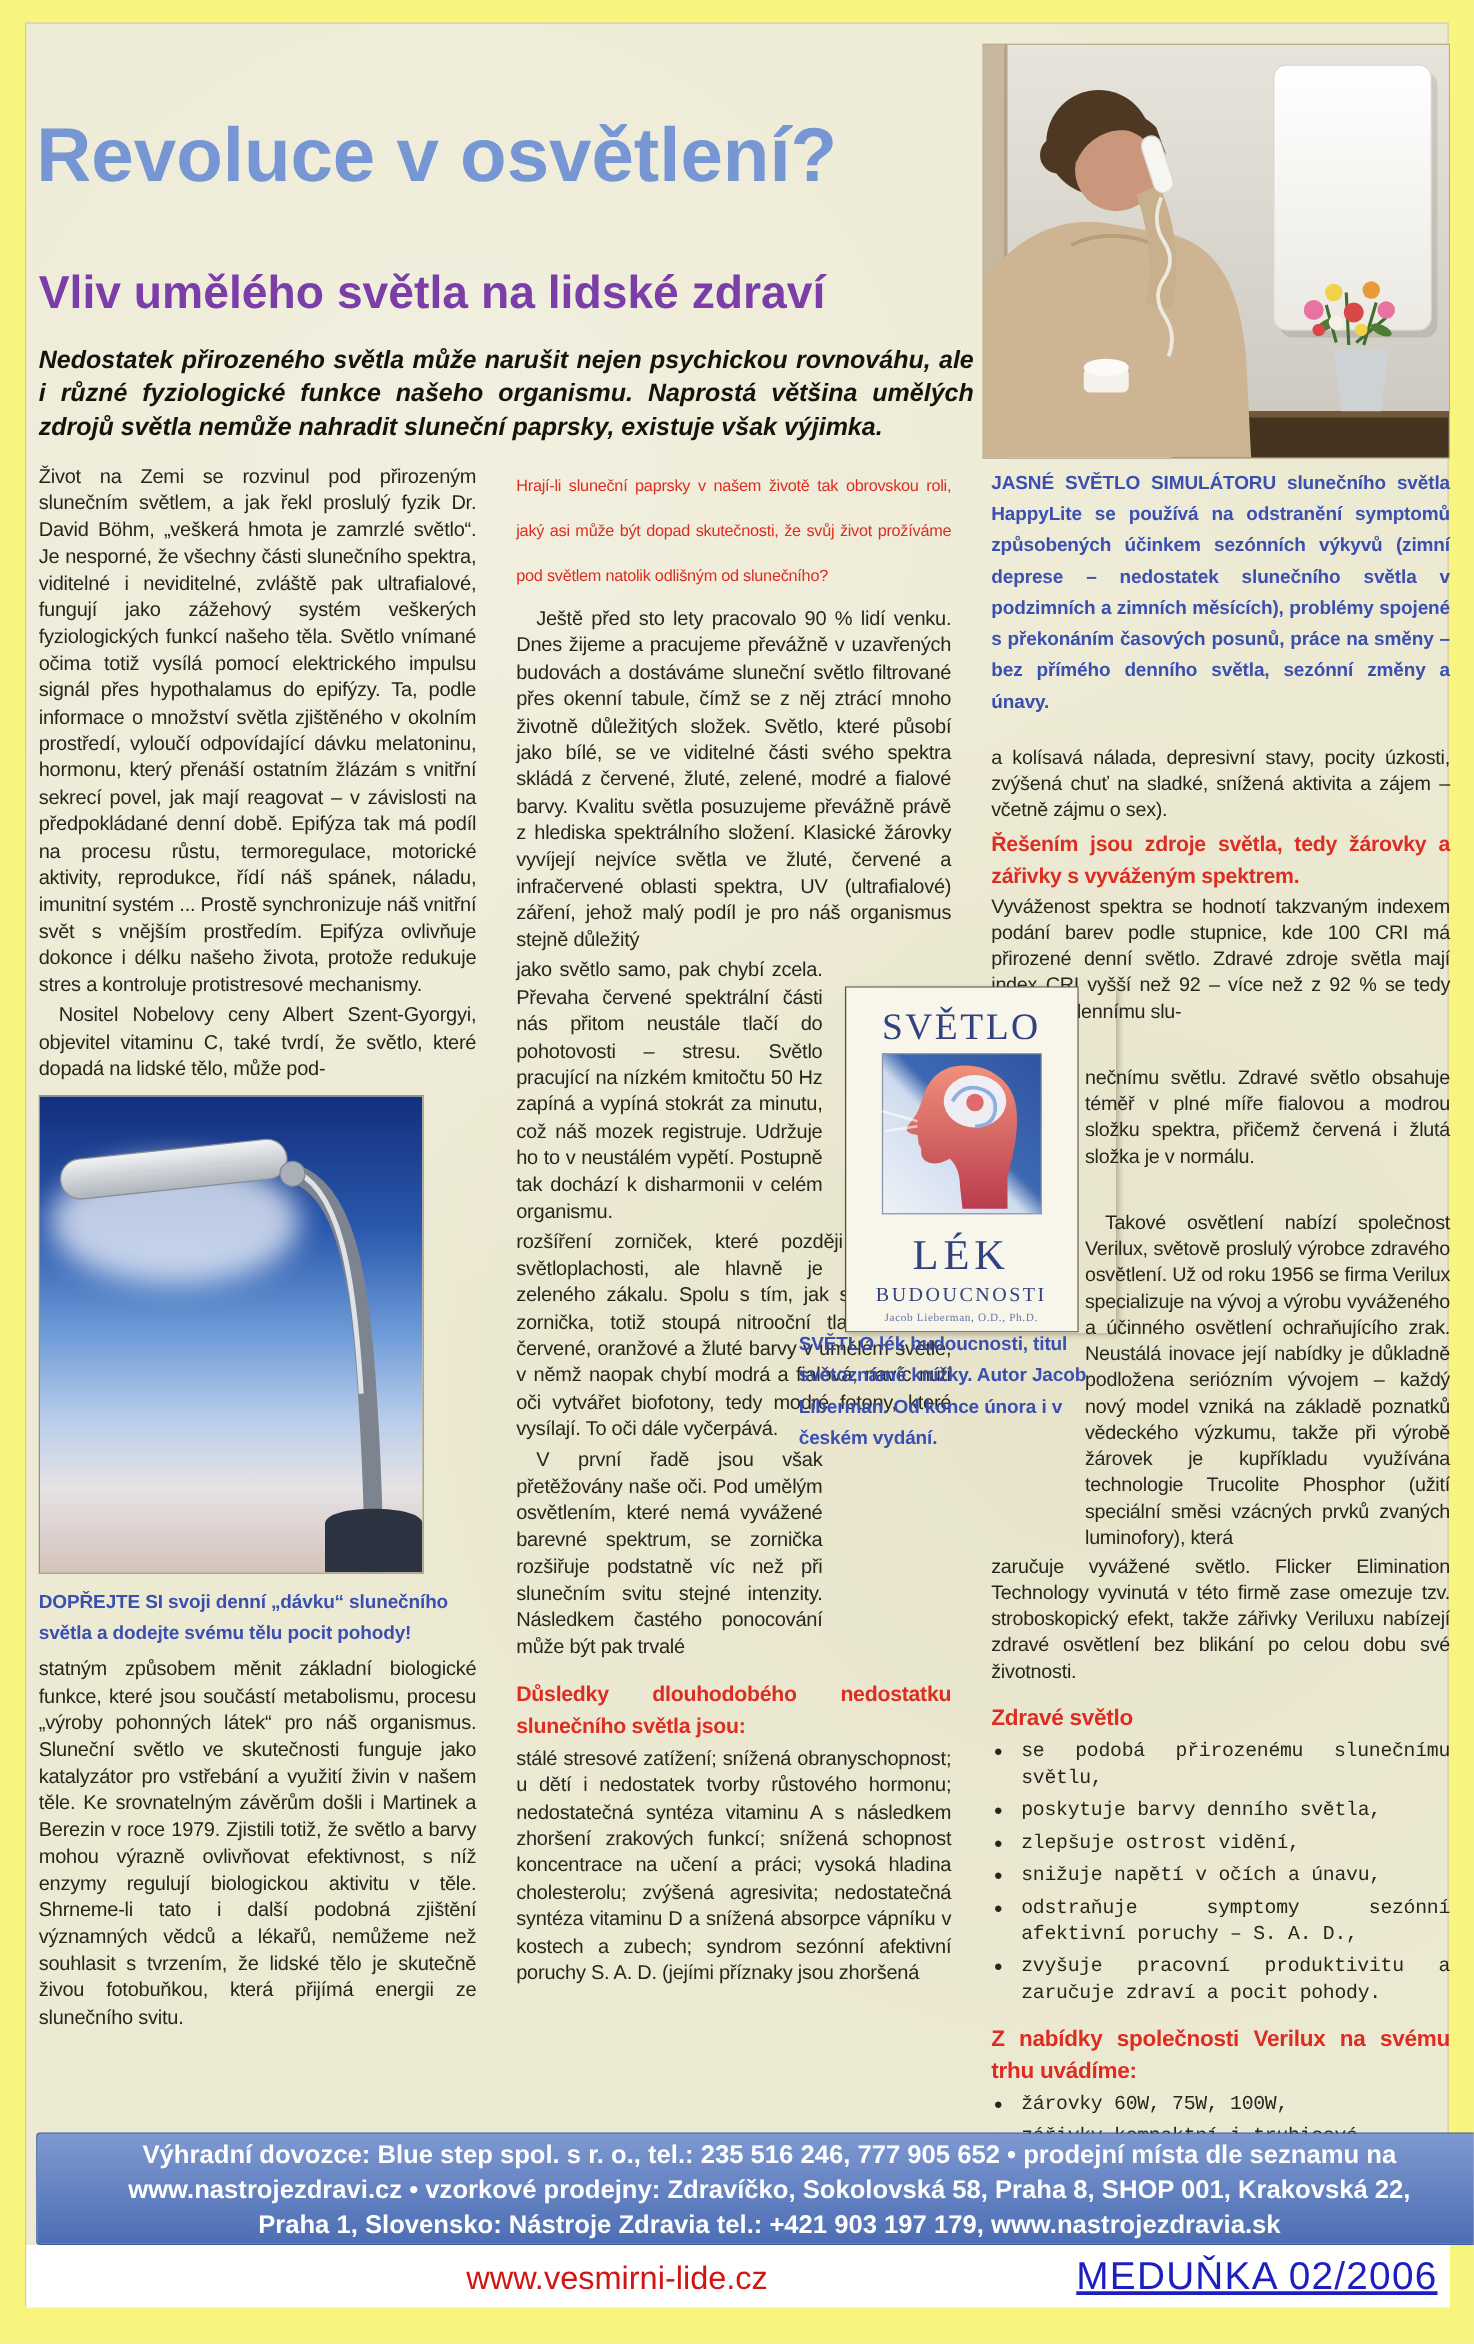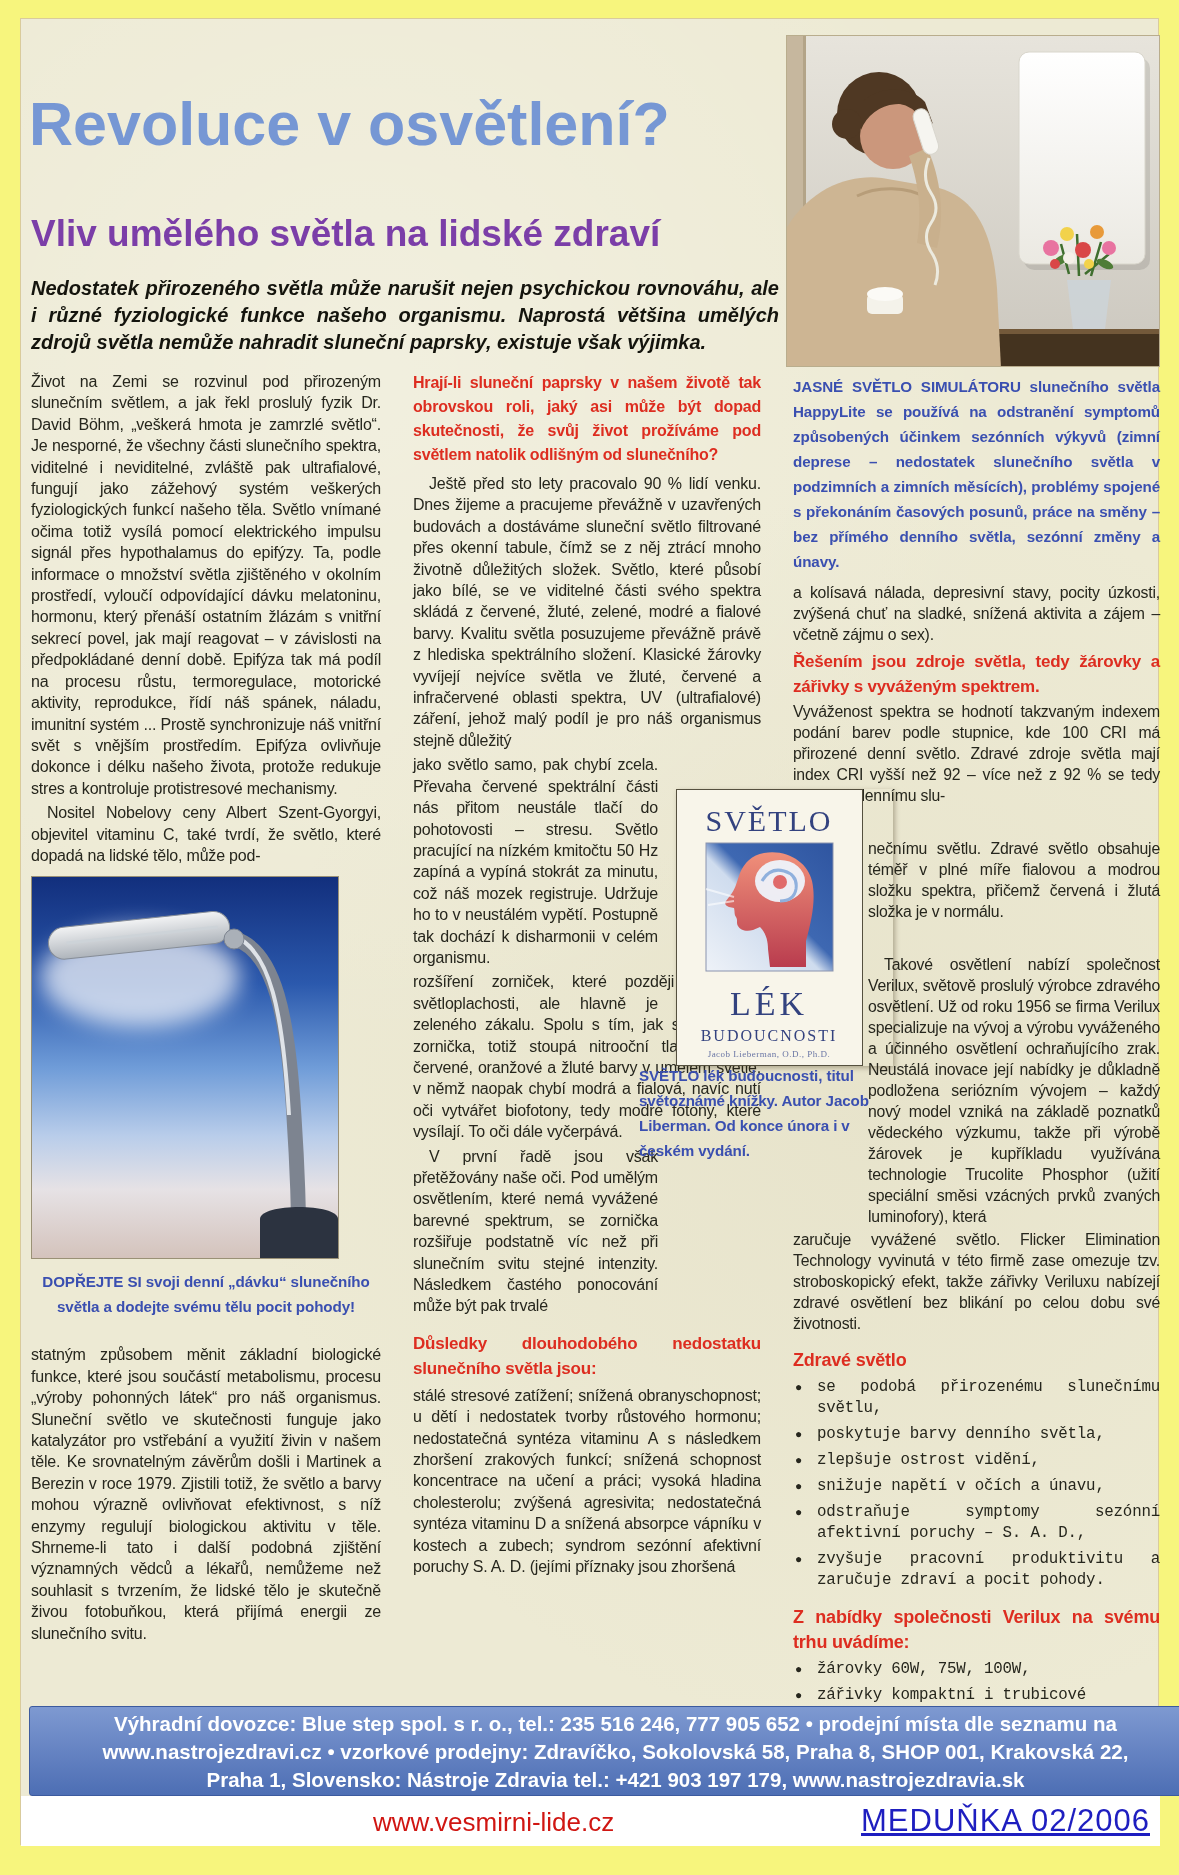--- a/index.html
+++ b/index.html
@@ -38,35 +38,35 @@
   .col2{left:392px;width:348px;}
   .col3{left:772px;top:355px;width:367px;}
   .bt{
     margin:0 0 3px 0;font-size:16px;line-height:21.4px;color:#26261d;
     text-align:justify;letter-spacing:-0.2px;
   }
   .bt3{margin:0 0 4px 0;font-size:15.8px;line-height:21px;color:#26261d;text-align:justify;letter-spacing:-0.2px;}
   .ind{text-indent:16px;}
   .narrow2{width:245px;}
   .redq{
-    margin:0 0 6px 0;font-size:16px;line-height:24px;font-weight:bold;color:#dd2d20;
+    margin:0 0 6px 0;font-size:13px;line-height:36px;font-weight:normal;color:#dd2d20;
     text-align:justify;letter-spacing:-0.2px;
   }
   .redh{margin:14px 0 4px 0;font-size:17px;line-height:25px;font-weight:bold;color:#dd2d20;text-align:justify;letter-spacing:-0.2px;}
   .redinline{margin:2px 0 2px 0;}
   .cap{
     font-weight:bold;color:#3a4fb0;font-size:15.2px;line-height:25px;margin:0;
     letter-spacing:-0.1px;
   }
   .just{text-align:justify;}
   .lampphoto{
     width:308px;height:383px;margin:10px 0 10px 0;
     border:1px solid #9a9176;box-sizing:border-box;overflow:hidden;
   }
-  .lampcap{margin:0 0 25px 0;text-align:center;}
+  .lampcap{margin:0 0 6px 0;}
   .narrow3{margin-left:75px;width:292px;}
   .narrow3 .bt3{margin-bottom:2px;margin-top:32px;}
   .brow{display:flex;margin:0 0 5px 2px;}
   .bdot{width:22px;flex:0 0 22px;font-size:12px;line-height:21px;color:#26261d;}
   .btxt{flex:1;font-size:15.8px;line-height:21px;color:#26261d;text-align:justify;letter-spacing:-0.2px;font-family:Liberation Mono, monospace;}
   .book{
     position:absolute;left:655px;top:770px;width:217px;height:277px;
     box-shadow:2px 2px 5px rgba(60,50,20,.35);
   }
   .bookcap{position:absolute;left:618px;top:1044px;width:246px;}
@@ -186,21 +186,21 @@
     <p class="bt ind">Ještě před sto lety pracovalo 90 % lidí venku. Dnes žijeme a pracujeme převážně v uzavřených budovách a dostáváme sluneční světlo filtrované přes okenní tabule, čímž se z něj ztrácí mnoho životně důležitých složek. Světlo, které působí jako bílé, se ve viditelné části svého spektra skládá z červené, žluté, zelené, modré a fialové barvy. Kvalitu světla posuzujeme převážně právě z hlediska spektrálního složení. Klasické žárovky vyvíjejí nejvíce světla ve žluté, červené a infračervené oblasti spektra, UV (ultrafialové) záření, jehož malý podíl je pro náš organismus stejně důležitý</p>
     <p class="bt narrow2">jako světlo samo, pak chybí zcela. Převaha červené spektrální části nás přitom neustále tlačí do pohotovosti – stresu. Světlo pracující na nízkém kmitočtu 50 Hz zapíná a vypíná stokrát za minutu, což náš mozek registruje. Udržuje ho to v neustálém vypětí. Postupně tak dochází k disharmonii v celém organismu.</p>
     <p class="bt">rozšíření zorniček, které později vede ke světloplachosti, ale hlavně je predispozicí zeleného zákalu. Spolu s tím, jak se roztahuje zornička, totiž stoupá nitrooční tlak. Převaha červené, oranžové a žluté barvy v umělém světle, v němž naopak chybí modrá a fialová, navíc nutí oči vytvářet biofotony, tedy modré fotony, které vysílají. To oči dále vyčerpává.</p>
     <p class="bt narrow2 ind">V první řadě jsou však přetěžovány naše oči. Pod umělým osvětlením, které nemá vyvážené barevné spektrum, se zornička rozšiřuje podstatně víc než při slunečním svitu stejné intenzity. Následkem častého ponocování může být pak trvalé</p>
     <p class="redh">Důsledky dlouhodobého nedostatku slunečního světla jsou:</p>
     <p class="bt">stálé stresové zatížení; snížená obranyschopnost; u dětí i nedostatek tvorby růstového hormonu; nedostatečná syntéza vitaminu A s následkem zhoršení zrakových funkcí; snížená schopnost koncentrace na učení a práci; vysoká hladina cholesterolu; zvýšená agresivita; nedostatečná syntéza vitaminu D a snížená absorpce vápníku v kostech a zubech; syndrom sezónní afektivní poruchy S. A. D. (jejími příznaky jsou zhoršená</p>
   </div>
 
   <div class="col col3">
     <p class="cap just">JASNÉ SVĚTLO SIMULÁTORU slunečního světla HappyLite se používá na odstranění symptomů způsobených účinkem sezónních výkyvů (zimní deprese – nedostatek slunečního světla v podzimních a zimních měsících), problémy spojené s překonáním časových posunů, práce na směny – bez přímého denního světla, sezónní změny a únavy.</p>
-    <p class="bt3" style="margin-top:8px;">a kolísavá nálada, depresivní stavy, pocity úzkosti, zvýšená chuť na sladké, snížená aktivita a zájem – včetně zájmu o sex).</p>
+    <p class="bt3" style="margin-top:22px;">a kolísavá nálada, depresivní stavy, pocity úzkosti, zvýšená chuť na sladké, snížená aktivita a zájem – včetně zájmu o sex).</p>
     <p class="redh redinline">Řešením jsou zdroje světla, tedy žárovky a zářivky s vyváženým spektrem.</p>
     <p class="bt3">Vyváženost spektra se hodnotí takzvaným indexem podání barev podle stupnice, kde 100 CRI má přirozené denní světlo. Zdravé zdroje světla mají index CRI vyšší než 92 – více než z 92 % se tedy podobají dennímu slu-</p>
     <div class="narrow3">
       <p class="bt3">nečnímu světlu. Zdravé světlo obsahuje téměř v plné míře fialovou a modrou složku spektra, přičemž červená i žlutá složka je v normálu.</p>
       <p class="bt3 ind">Takové osvětlení nabízí společnost Verilux, světově proslulý výrobce zdravého osvětlení. Už od roku 1956 se firma Verilux specializuje na vývoj a výrobu vyváženého a účinného osvětlení ochraňujícího zrak. Neustálá inovace její nabídky je důkladně podložena seriózním vývojem – každý nový model vzniká na základě poznatků vědeckého výzkumu, takže při výrobě žárovek je kupříkladu využívána technologie Trucolite Phosphor (užití speciální směsi vzácných prvků zvaných luminofory), která</p>
     </div>
     <p class="bt3">zaručuje vyvážené světlo. Flicker Elimination Technology vyvinutá v této firmě zase omezuje tzv. stroboskopický efekt, takže zářivky Veriluxu nabízejí zdravé osvětlení bez blikání po celou dobu své životnosti.</p>
     <p class="redh" style="font-size:18px;">Zdravé světlo</p>
     <div class="brow">
         <span class="bdot">●</span>

